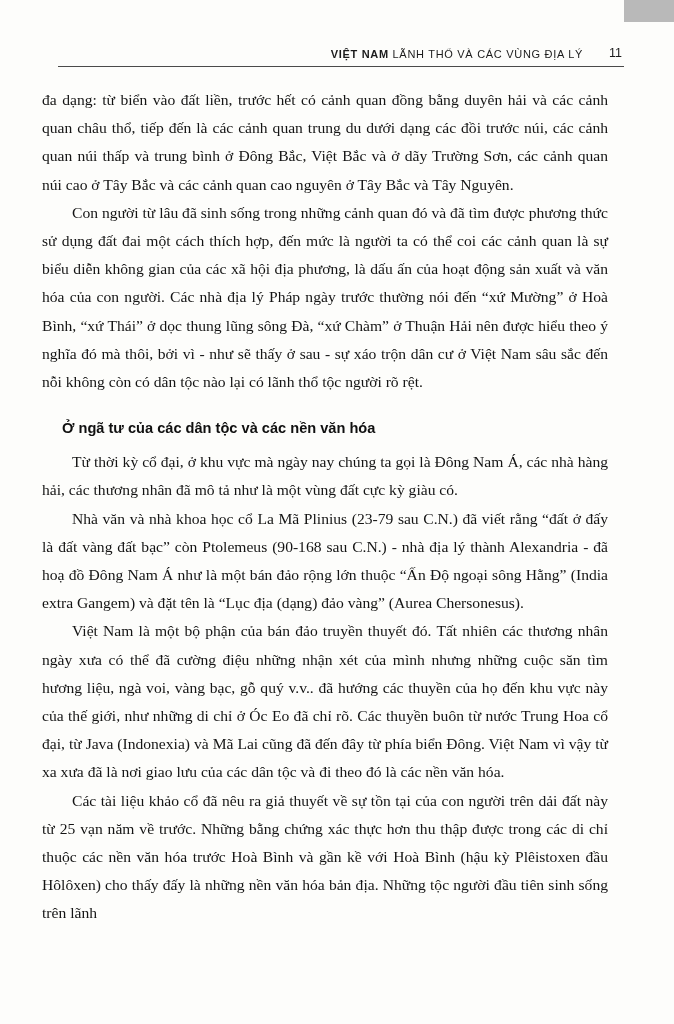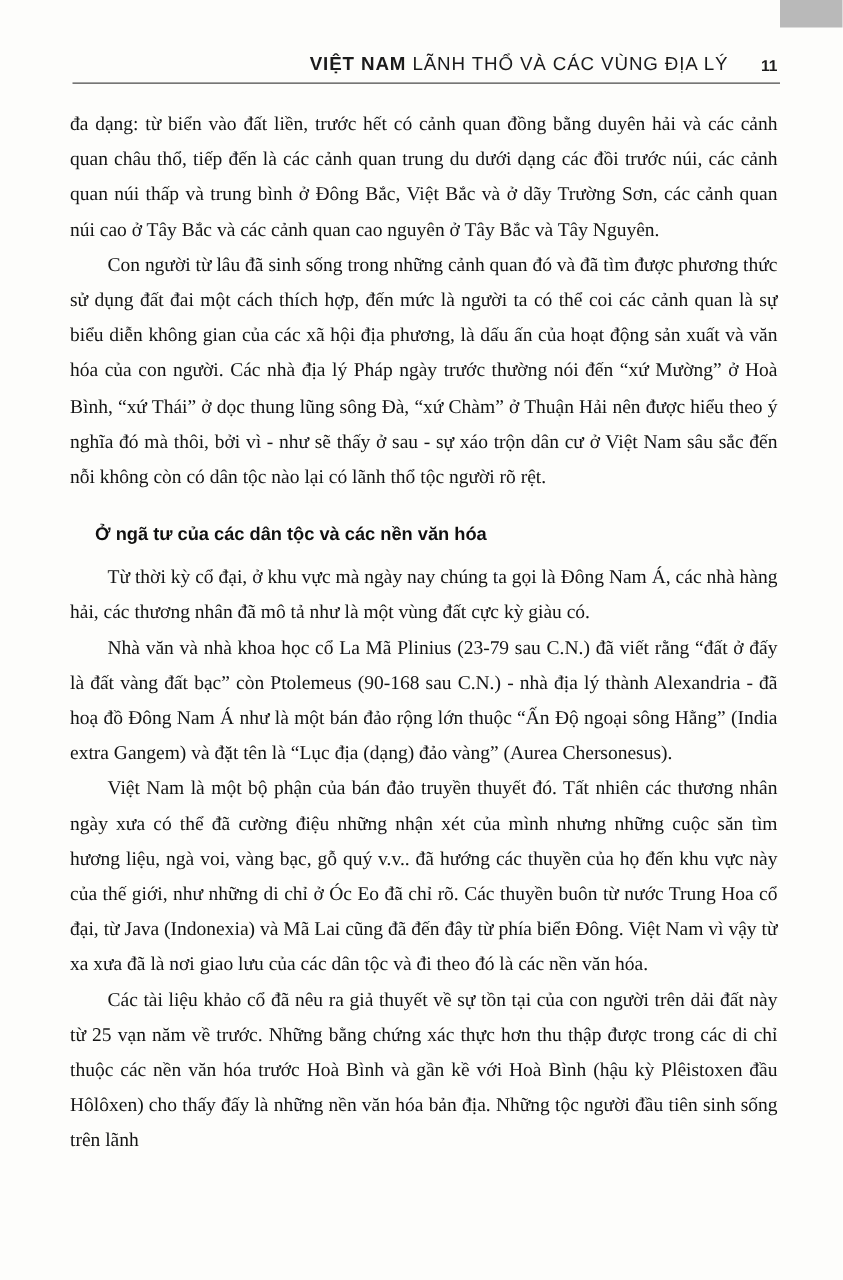--- a/index.html
+++ b/index.html
@@ -35,46 +35,46 @@
     left: 58px;
     right: 52px;
     height: 22px;
     display: flex;
     align-items: flex-end;
     justify-content: flex-end;
     gap: 0px;
   }
   .header-title {
     font-family: "Liberation Sans", sans-serif;
-    font-size: 15px;
+    font-size: 11px;
     letter-spacing: 0.7px;
     color: #1b1b1b;
   }
   .header-title .strong {
     font-weight: bold;
   }
   .header-page {
     font-family: "Liberation Sans", sans-serif;
     font-size: 12.5px;
-    font-weight: bold;
+    font-weight: normal;
     color: #1b1b1b;
     margin-left: 26px;
   }
   .rule {
     position: absolute;
     top: 66px;
     left: 58px;
     width: 566px;
     height: 1px;
     background: #4a4a4a;
   }
   .body-text {
     position: absolute;
     top: 86px;
-    left: 56px;
+    left: 42px;
     width: 566px;
     font-size: 15.6px;
     line-height: 28.2px;
     text-align: justify;
     text-justify: inter-word;
     color: #141414;
   }
   .body-text p {
     margin: 0;
     text-indent: 30px;

